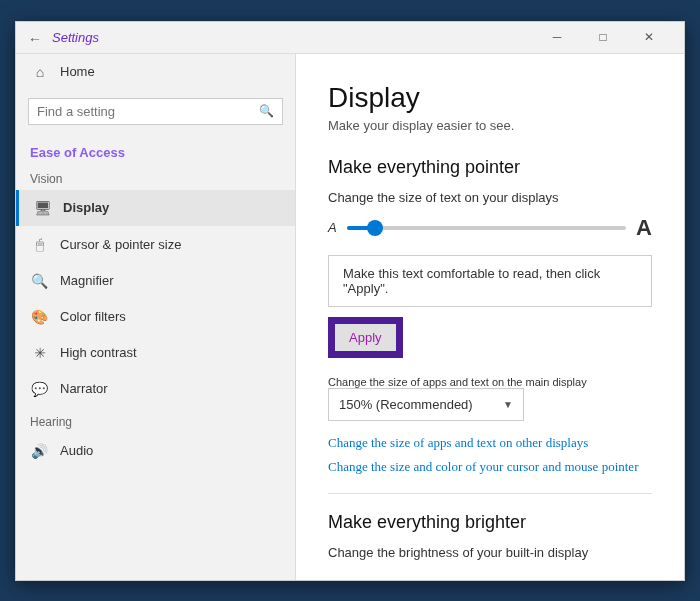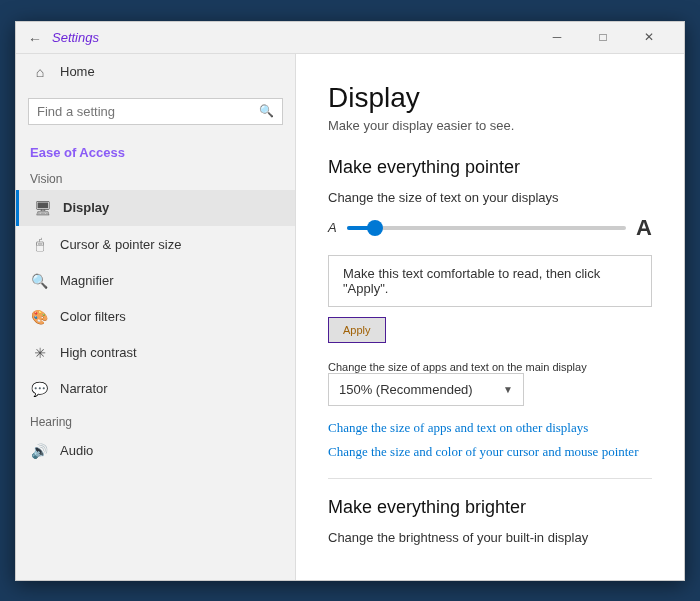--- a/index.html
+++ b/index.html
@@ -208,24 +208,24 @@
     .text-preview-box {
       border: 1px solid #ccc;
       background: white;
       padding: 10px 14px;
       font-size: 13px;
       color: #333;
       margin-bottom: 10px;
     }
     .apply-btn {
       background: #e0e0e0;
-      border: 1px solid #4c1d95;
+      border: 7px solid #4c1d95;
       padding: 6px 14px;
-      font-size: 11px;
-      color: #a16207;
+      font-size: 13px;
+      color: #a21caf;
       cursor: pointer;
       margin-bottom: 18px;
     }
     .dropdown-row {
       margin-bottom: 14px;
     }
     .dropdown-label {
       font-size: 11px;
       color: #333;
     }

